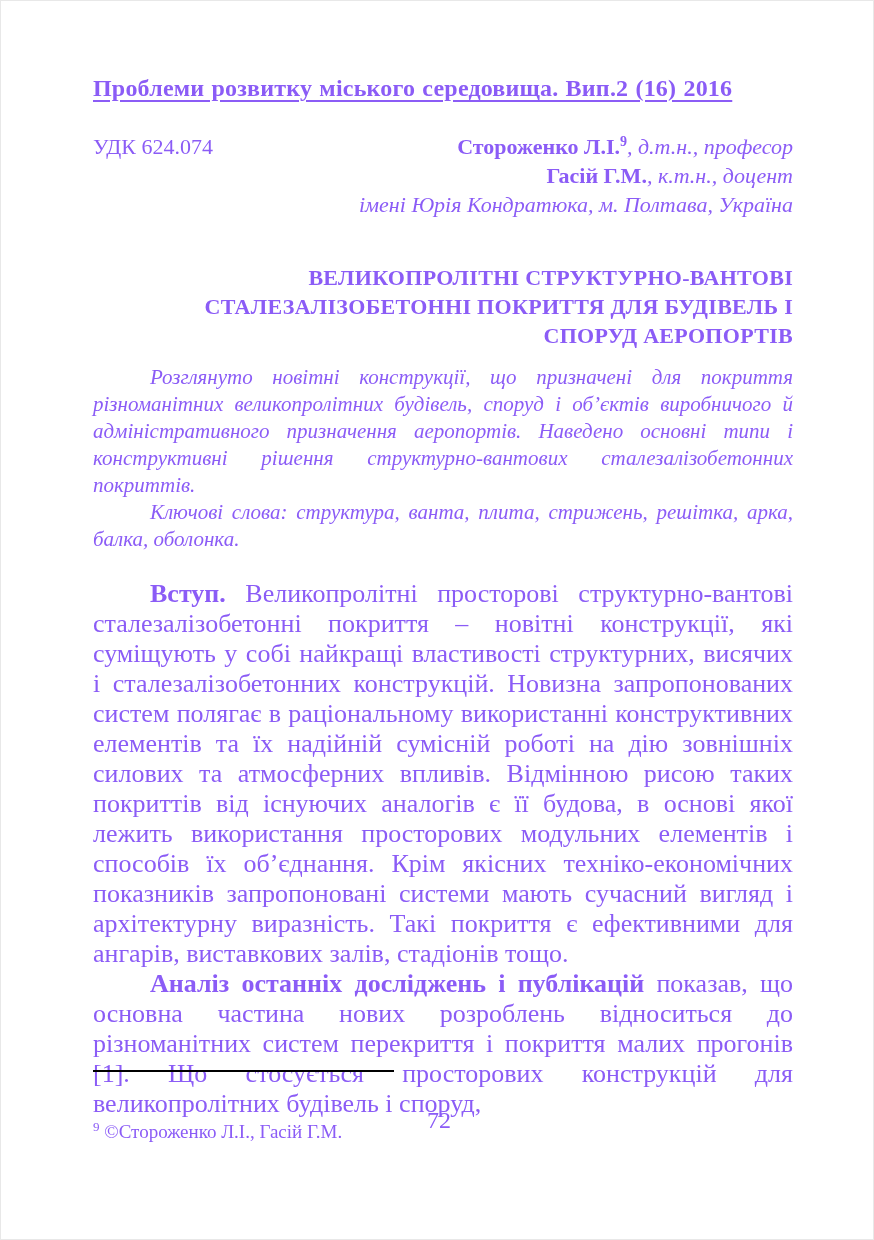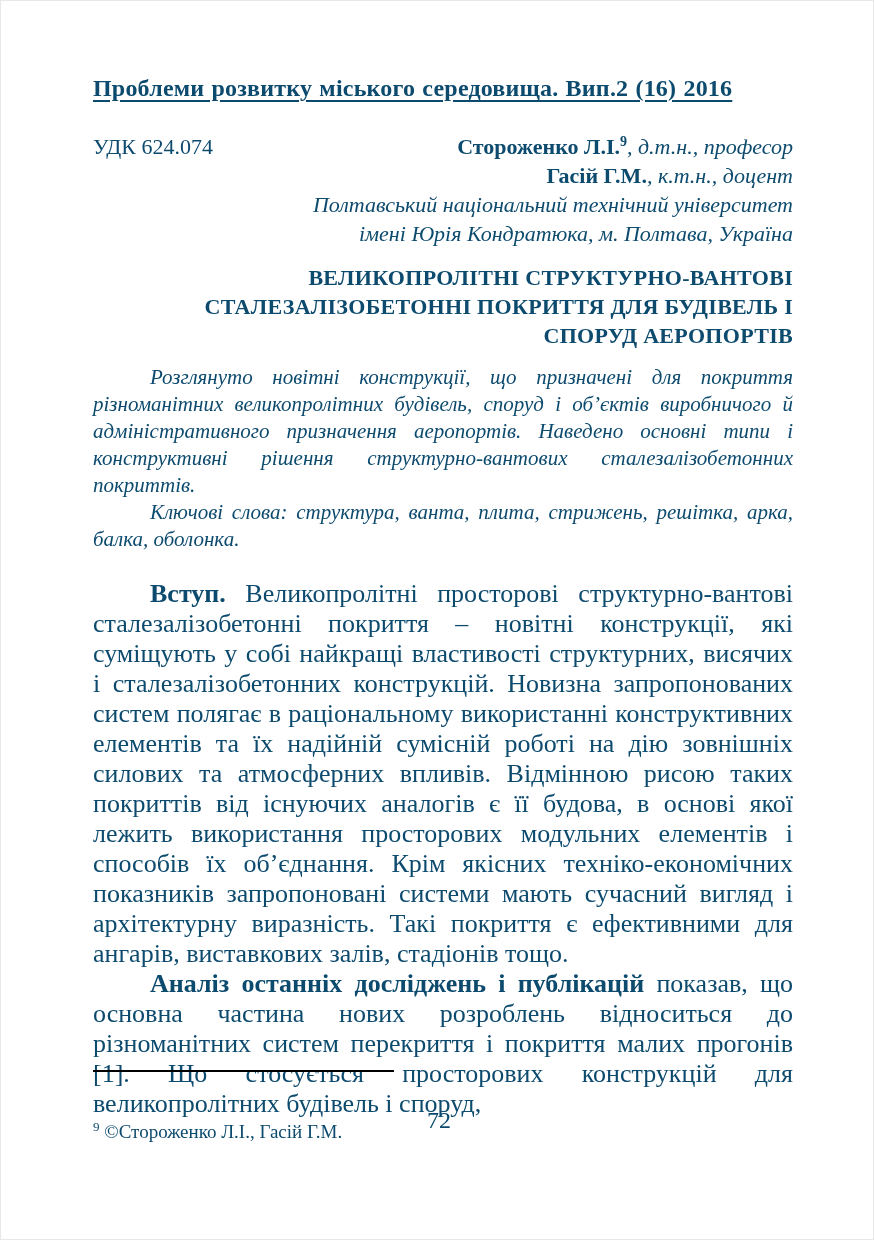--- a/index.html
+++ b/index.html
@@ -5,21 +5,21 @@
   html, body {
     margin: 0;
     padding: 0;
     background: #ffffff;
   }
   .page {
     position: relative;
     width: 874px;
     height: 1240px;
     background: #ffffff;
-    color: #0c4a6e;
+    color: #8b5cf6;
     font-family: "Liberation Serif", "DejaVu Serif", serif;
     overflow: hidden;
     box-sizing: border-box;
     border: 1px solid #e8e8e8;
   }
   .running-header {
     position: absolute;
     left: 92px;
     top: 74px;
     width: 700px;
@@ -139,23 +139,20 @@
 
   <div class="byline-block">
     <span class="udc">УДК 624.074</span>
     <div class="byline-line">
       <b>Стороженко Л.І.</b><b><sup>9</sup></b><i>, д.т.н., професор</i>
     </div>
     <div class="byline-line">
       <b>Гасій Г.М.</b><i>, к.т.н., доцент</i>
     </div>
     <div class="affil-line">
-      <i>Полтавський національний технічний університет</i>
-    </div>
-    <div class="affil-line">
       <i>імені Юрія Кондратюка, м. Полтава, Україна</i>
     </div>
   </div>
 
   <h1 class="article-title">
     <div>ВЕЛИКОПРОЛІТНІ СТРУКТУРНО-ВАНТОВІ</div>
     <div>СТАЛЕЗАЛІЗОБЕТОННІ ПОКРИТТЯ ДЛЯ БУДІВЕЛЬ І</div>
     <div>СПОРУД АЕРОПОРТІВ</div>
   </h1>
 

